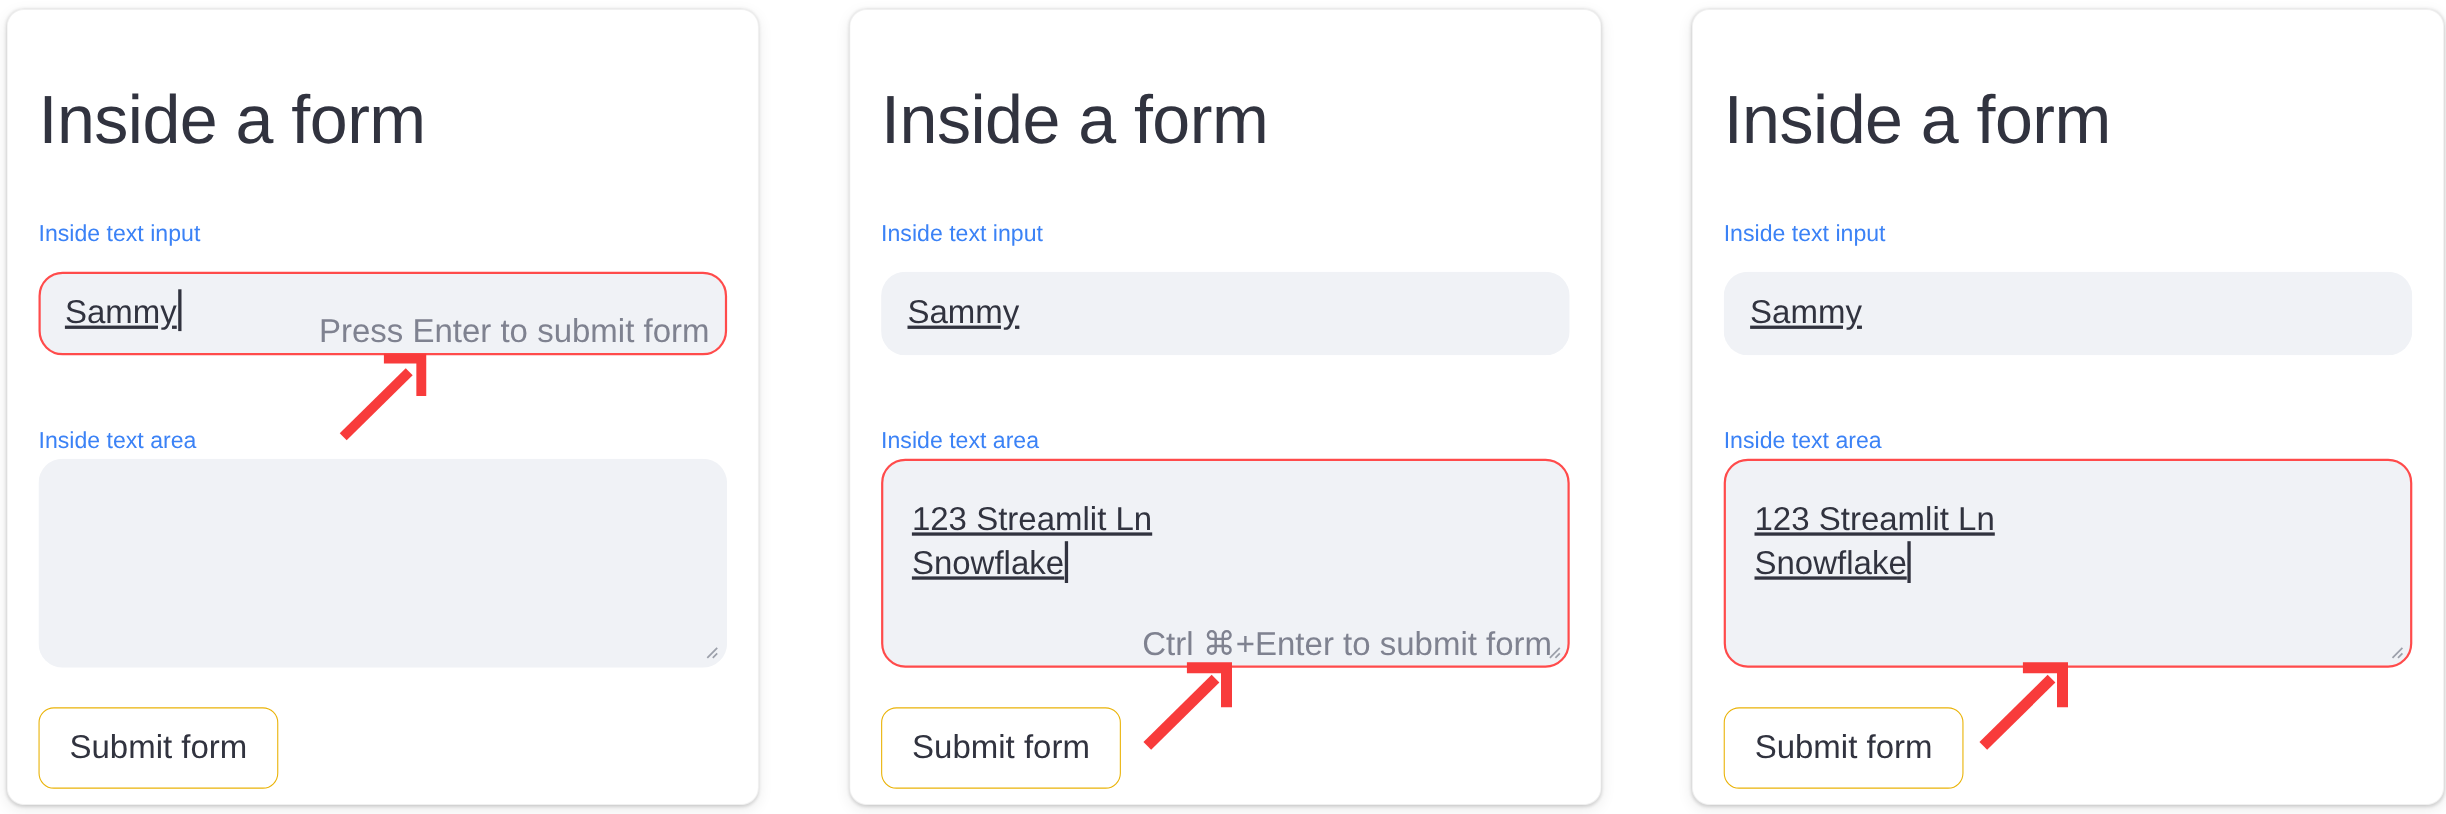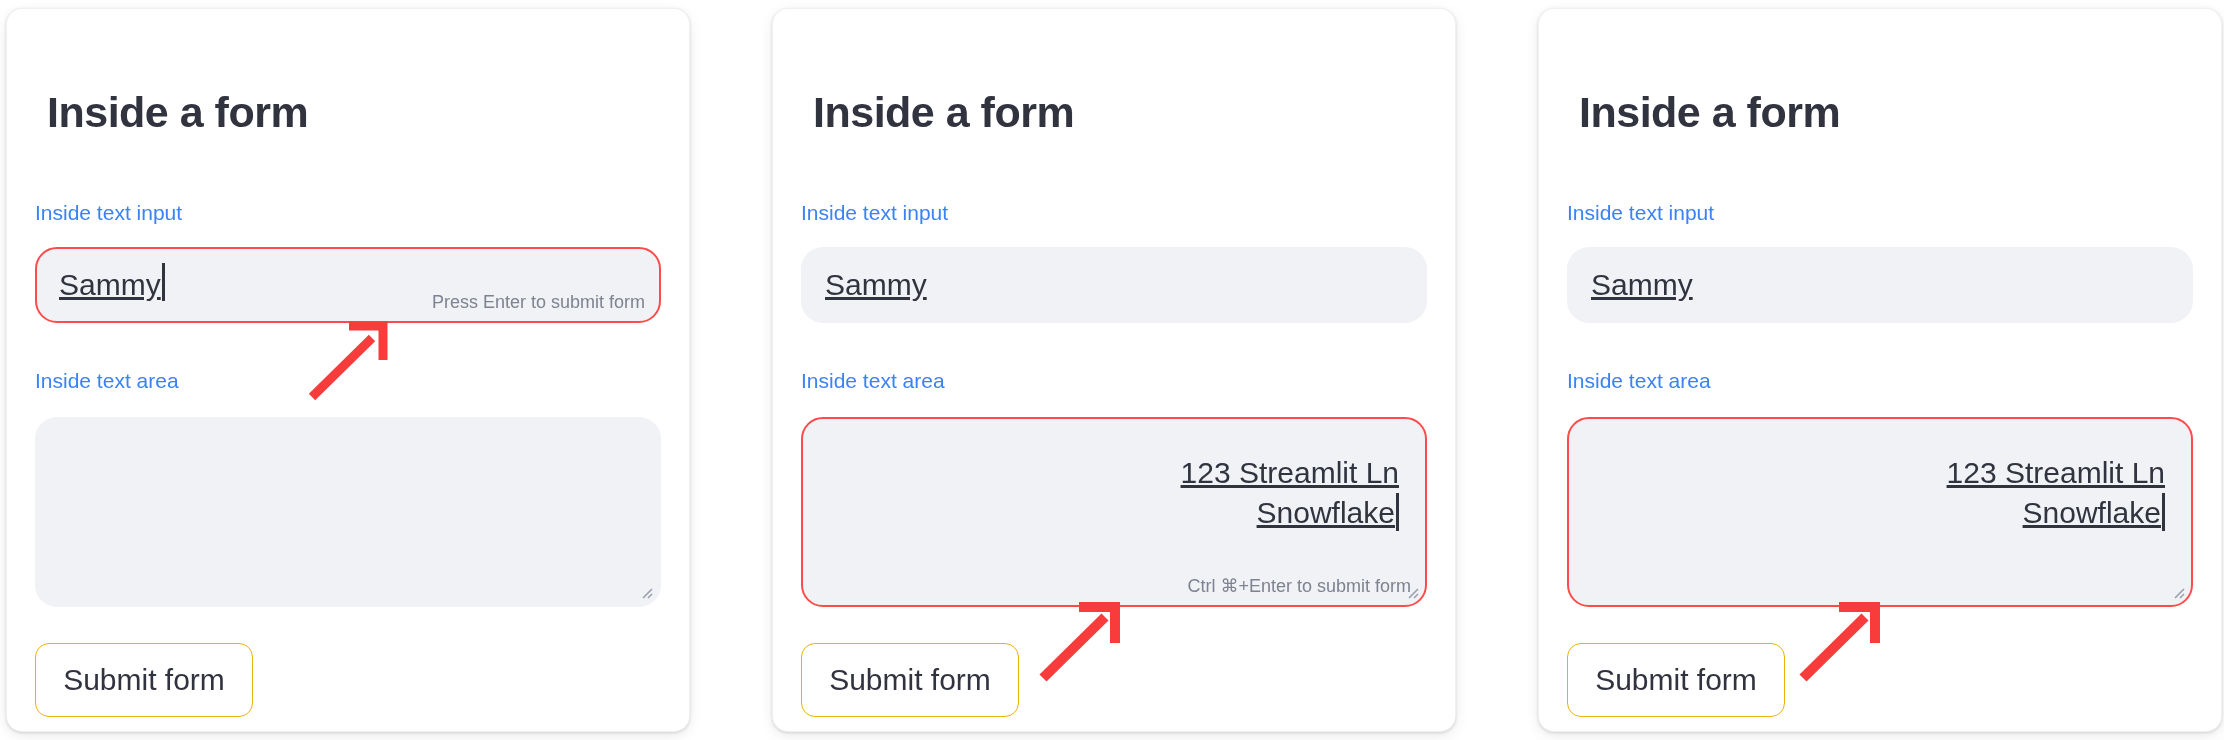--- a/index.html
+++ b/index.html
@@ -10,61 +10,61 @@
     color:#31333F;
   }
   .card{
     position:absolute;top:8px;width:684px;height:724px;
     background:#ffffff;border-radius:16px;box-sizing:border-box;
     border:1px solid rgba(0,0,0,0.06);
     box-shadow:0 1px 3px rgba(0,0,0,0.14),0 4px 14px rgba(0,0,0,0.08);
   }
   .card-1{left:6px}.card-2{left:772px}.card-3{left:1538px}
   .form-title{
-    position:absolute;left:28px;top:70px;margin:12px;
-    font-size:43px;line-height:1;font-weight:700;color:#31333F;letter-spacing:-0.5px;
+    position:absolute;left:28px;top:70px;margin:0;
+    font-size:62px;line-height:1;font-weight:400;color:#31333F;letter-spacing:-0.5px;
   }
   .field-label{
     position:absolute;left:28px;font-size:21px;line-height:36px;color:#3b82f6;
   }
   .label-input{top:186px}
-  .label-area{top:354px}
+  .label-area{top:374px}
   .field{
     position:absolute;left:28px;right:28px;box-sizing:border-box;
     background:#F0F2F6;border-radius:22px;border:2px solid transparent;text-decoration:underline;
   }
   .field.focused{border-color:#FF4B4B;}
   .text-input{
     top:238px;height:76px;display:flex;align-items:center;padding:0 22px;
     font-size:30px;color:#31333F;
   }
   .text-area{
     top:408px;height:190px;padding:34px 26px 8px 26px;
     font-size:30px;line-height:40px;color:#31333F;
   }
   .caret{
     display:inline-block;width:3px;height:38px;background:#31333F;
     vertical-align:middle;margin-left:1px;margin-top:-6px;
   }
   .hint{
     position:absolute;right:14px;bottom:5px;
-    font-size:18px;line-height:28px;color:#7F8290;white-space:nowrap;margin-top:21px;
+    font-size:30px;line-height:28px;color:#7F8290;white-space:nowrap;margin-top:21px;
   }
   .resize-handle{position:absolute;right:5px;bottom:5px;}
   .submit-btn{
     position:absolute;left:28px;top:634px;width:218px;height:74px;
     background:#ffffff;border:1px solid #eab308;border-radius:14px;
     font-family:inherit;font-size:30px;color:#31333F;cursor:pointer;
     display:flex;align-items:center;justify-content:center;padding:0;
   }
   .arrow-svg{position:absolute;pointer-events:none;}
   .arrow-1{left:300px;top:315px;}
   .arrow-2{left:1033px;top:596px;}
   .arrow-3{left:1793px;top:596px;}
-  .ta-line{min-height:40px;text-align:right;}
+  .ta-line{min-height:40px;}
 </style>
 </head>
 <body>
 
 <section class="card card-1">
   <h1 class="form-title">Inside a form</h1>
 
   <div class="field-label label-input">Inside text input</div>
   <div class="field text-input focused">
     <span>Sammy</span>

